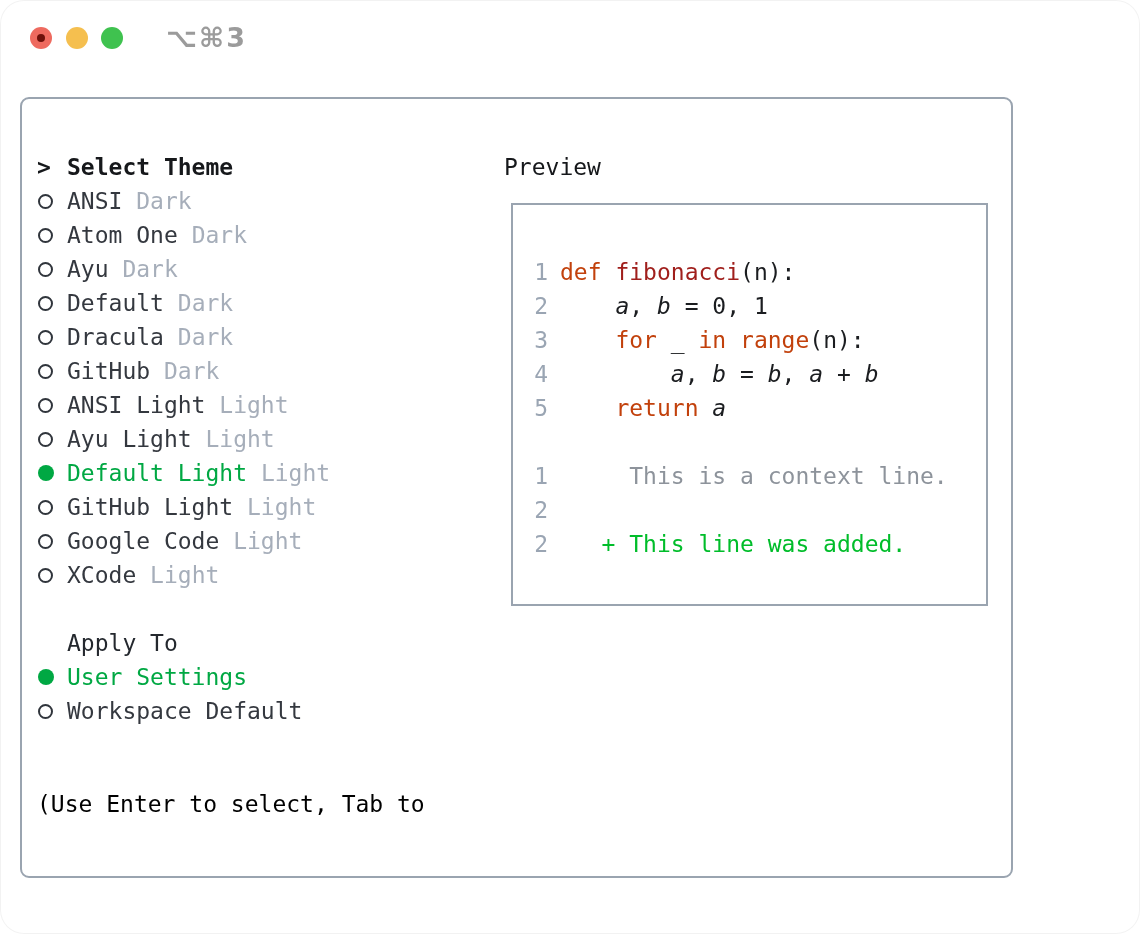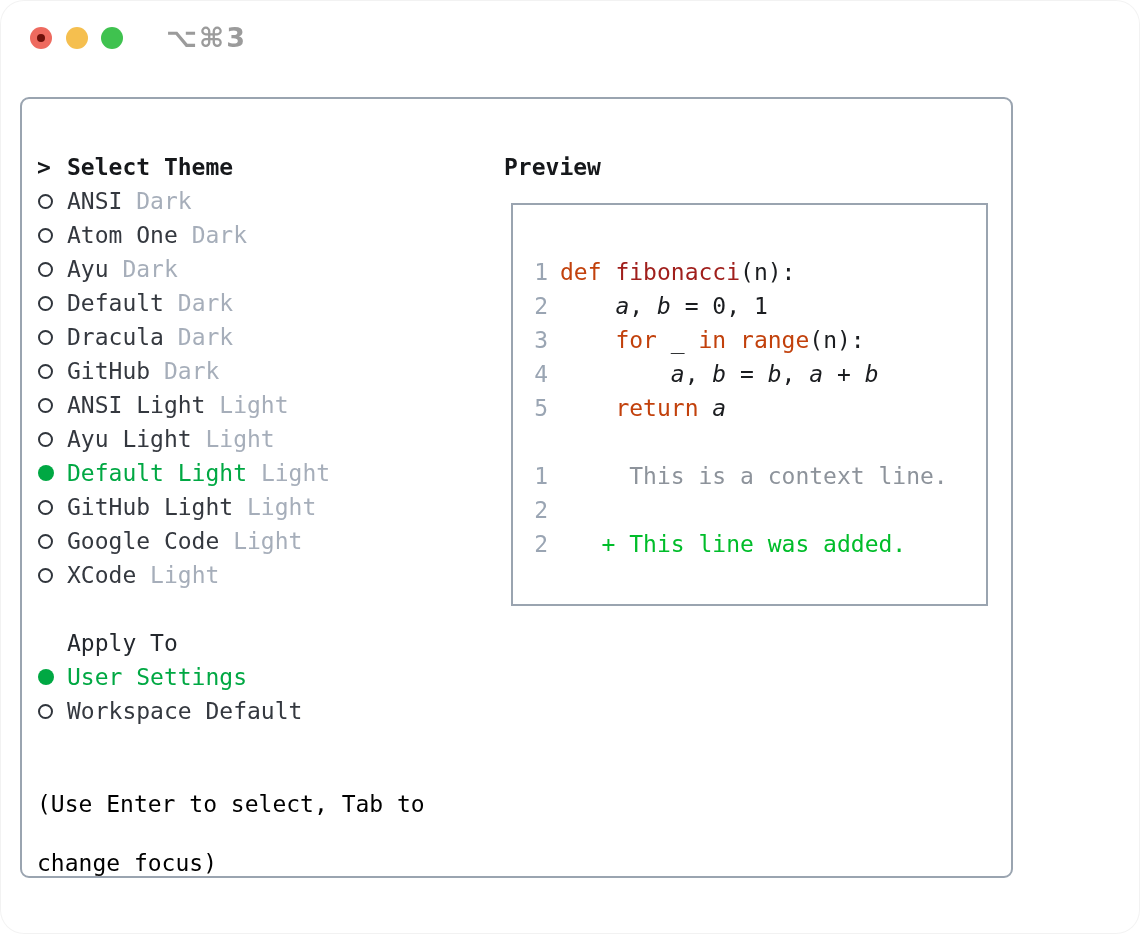--- a/index.html
+++ b/index.html
@@ -51,21 +51,21 @@
   .hdr { font-weight:bold; color:#16181b; }
   .name { color:#34383f; }
   .name.sel { color:#00a843; }
   .variant { color:#a6aeba; }
   .spacer { height:34px; }
   .hint { color:#000000;margin-top:25px; }
   .applyhdr { padding-left:30px; color:#24282e; }
   
   .preview-title {
     position:absolute; left:482px; top:51px; height:34px; line-height:34px;
-    font-size:23px; font-weight:bold; color:#16181b;
+    font-size:23px; font-weight:normal; color:#16181b;
   }
   .preview-box {
     position:absolute; left:489px; top:104px; width:477px; height:403px;
     border:2px solid #9aa4b0; background:#ffffff;
   }
   .codewrap { position:absolute; left:0; top:50px; width:100%; }
   .cl { display:flex; height:34px; line-height:34px; font-size:23px; padding-left:21px; }
   .ln { flex:0 0 14px; text-align:right; color:#9aa5b3; white-space:pre; }
   .ct { white-space:pre; margin-left:12px; color:#1b1d20; }
   .tk-kw { color:#c2410c; }
@@ -198,21 +198,20 @@
             <span class="marker">
               <span class="circle"></span>
             </span>
             <span class="lbl name">Workspace Default</span>
           </div>
         </div>
 
       <div class="spacer"></div>
 
       <div class="row hint">(Use Enter to select, Tab to</div>
-      <div class="row hint">change focus)</div>
     </div>
 
     <div class="preview-title">Preview</div>
 
     <div class="preview-box">
       <div class="codewrap" id="code-lines">
           <div class="cl">
             <span class="ln">1</span>
             <span class="ct"><span class="tk-kw">def</span><span class="tk-pl"> </span><span class="tk-fn">fibonacci</span><span class="tk-pl">(n):</span></span>
           </div>

